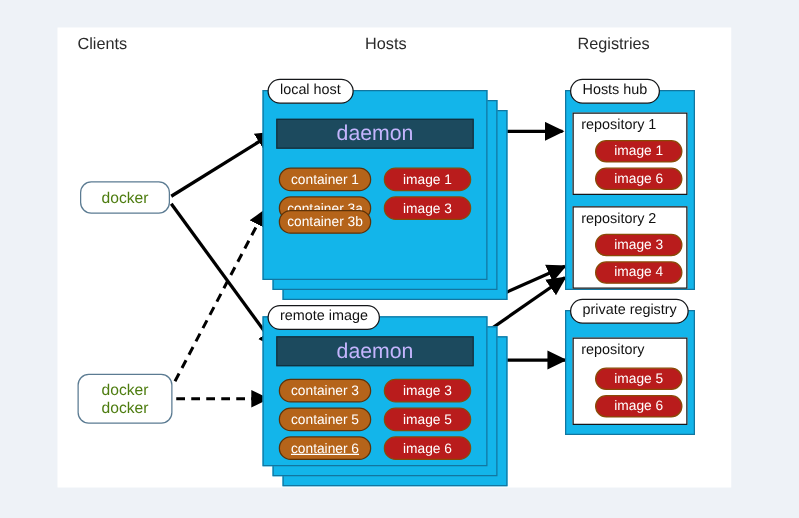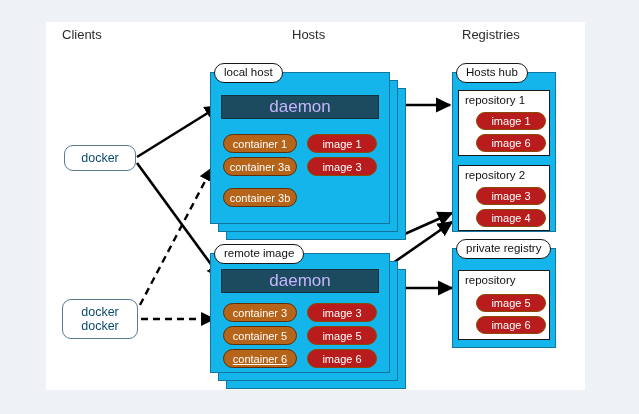--- a/index.html
+++ b/index.html
@@ -52,21 +52,21 @@
   .client-box {
     position: absolute;
     background: #ffffff;
     border: 1.6px solid #5b7b92;
     border-radius: 9px;
     display: flex;
     align-items: center;
     justify-content: center;
     text-align: center;
     font-size: 12.5px;
-    color: #0c4a6e;
+    color: #4d7c0f;
     line-height: 1.15;
     box-sizing: border-box;
   }
   #client-docker         { left: 64px;  top: 145px; width: 72px; height: 26px; }
   #client-docker-machine { left: 62px;  top: 299px; width: 76px; height: 40px; }
 
   
   .host-stack { position: absolute; }
 
   .host-layer {
@@ -222,21 +222,21 @@
     <div class="host-layer" style="left:8px; top:8px; width:180px; height:152px;"></div>
 
     <div class="host-front" style="width:180px; height:152px;"></div>
 
     <div class="host-tag" style="left:4px; top:-9px;">local host</div>
 
     <div class="daemon-bar" style="left:11px; top:23px; width:158px; height:24px;">daemon</div>
 
     <div class="pill pill-container" style="left:13px; top:62px; width:74px; height:19px;">container 1</div>
     <div class="pill pill-container" style="left:13px; top:85px; width:74px; height:19px;">container 3a</div>
-    <div class="pill pill-container" style="left:13px; top:116px; width:74px; height:19px;">container 3b</div>
+    <div class="pill pill-container" style="left:13px; top:96px; width:74px; height:19px;">container 3b</div>
 
     <div class="pill pill-image" style="left:97px; top:62px; width:70px; height:19px;">image 1</div>
     <div class="pill pill-image" style="left:97px; top:85px; width:70px; height:19px;">image 3</div>
   </div>
 
   <div class="host-stack" id="remote-host-stack" style="left:210px; top:253px; width:200px; height:152px;">
 
     <div class="host-layer" style="left:16px; top:16px; width:180px; height:120px;"></div>
     <div class="host-layer" style="left:8px; top:8px; width:180px; height:120px;"></div>
 

